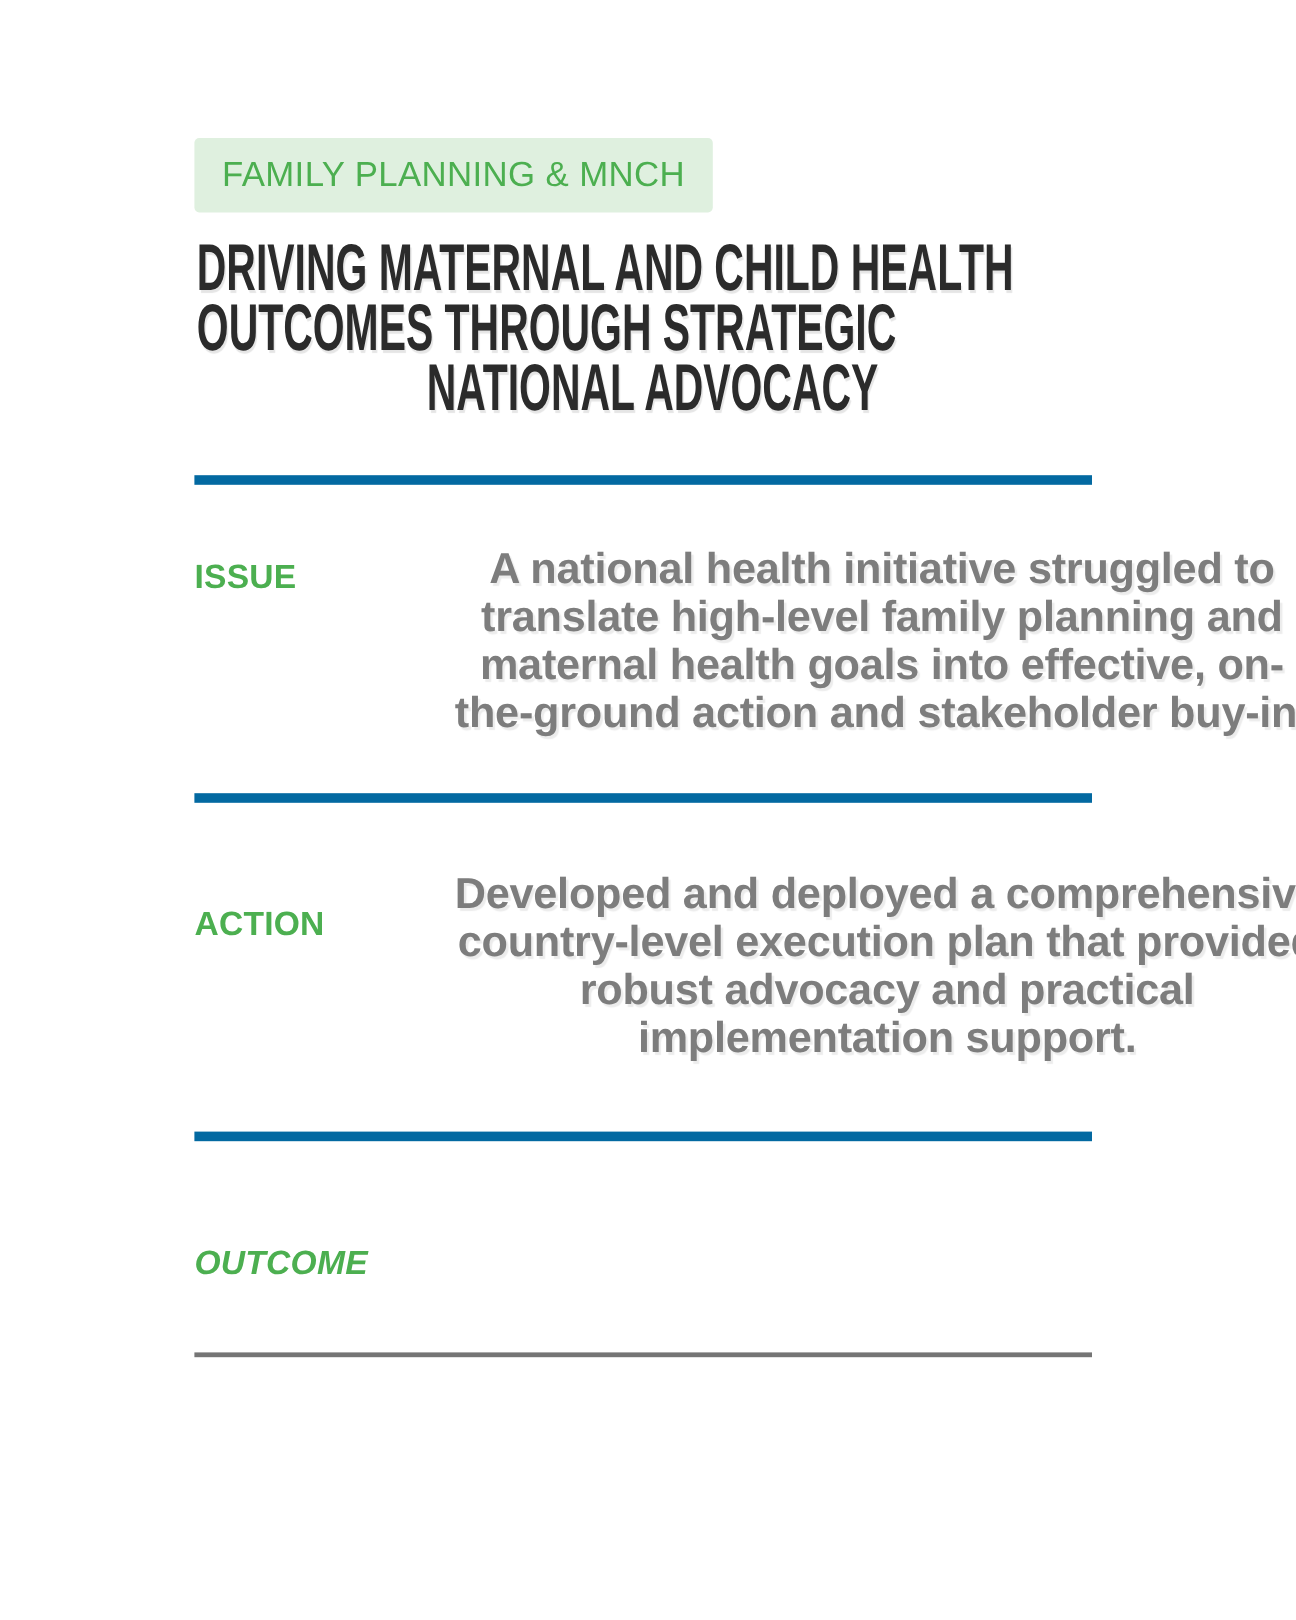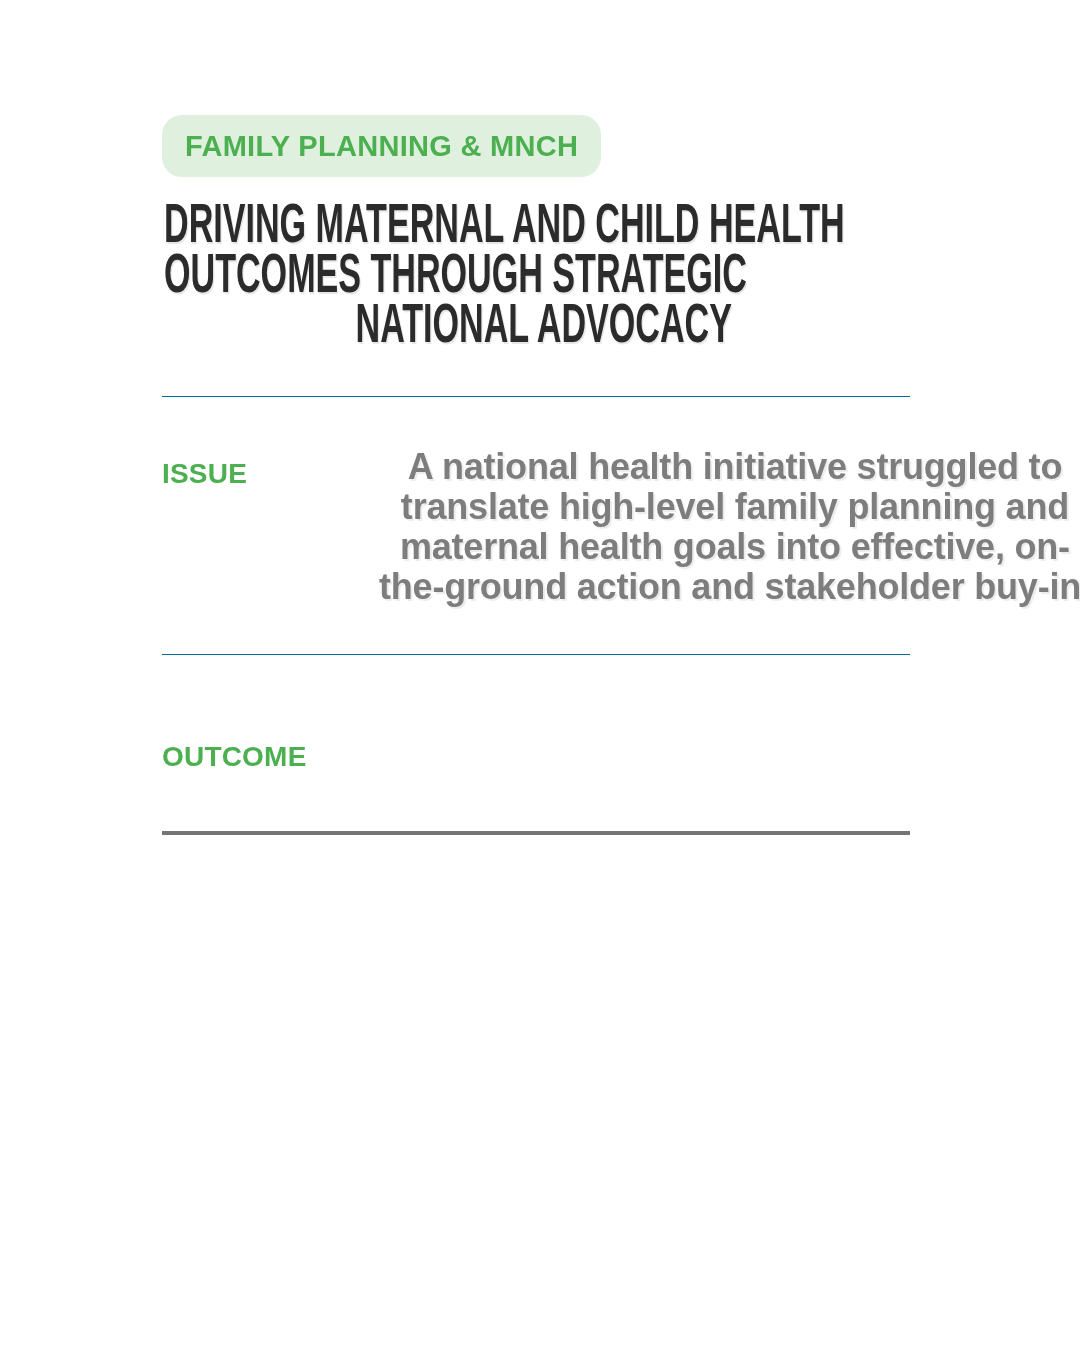--- a/index.html
+++ b/index.html
@@ -13,25 +13,25 @@
     padding: 115px 0 0 162px;
     width: 1080px;
   }
 
   
   .badge {
     display: inline-block;
     background: #dff0df;
     color: #4caf50;
     font-size: 29px;
-    font-weight: bold;
+    font-weight: normal;
     line-height: 62px;
     height: 62px;
     padding: 0 23px;
-    border-radius: 20px;
+    border-radius: 4px;
     letter-spacing: 0.3px;
   }
 
   
   .heading {
     margin: 21px 0 48px 2px;
     color: #2b2b2b;
     font-size: 55px;
     font-weight: bold;
     line-height: 50px;
@@ -43,21 +43,21 @@
     white-space: nowrap;
     transform: scaleX(0.62);
     transform-origin: left center;
   }
 
   
   .sections { width: 748px; }
   .section {
     display: grid;
     grid-template-columns: 217px 1fr;
-    border-top: 1px solid #0369a1;
+    border-top: 8px solid #0369a1;
   }
   .section-label {
     color: #4caf50;
     font-size: 28px;
     font-weight: bold;
     line-height: 34px;
     letter-spacing: 0.2px;
   }
   .section-body {
     color: #7d7d7d;
@@ -69,21 +69,21 @@
     text-shadow: 2px 2px 1px rgba(0,0,0,0.08);
     overflow: visible;
     text-align: center;
   }
   .divider-bottom { border-top: 4px solid #757575; width: 748px; }
 
   .section.s1 { padding: 50px 0 47px 0; }
   .section.s1 .section-label { margin-top: 10px; }
   .section.s2 { padding: 56px 0 58px 0; }
   .section.s2 .section-label { margin-top: 28px; }
-  .section.s3 { padding: 60px 0 57px 0; }
+  .section.s3 { padding: 60px 0 57px 0; font-style: italic; }
   .section.s3 .section-label { margin-top: 25px; }
 </style>
 </head>
 <body>
 
 <div class="page">
 
   <div class="badge">FAMILY PLANNING &amp; MNCH</div>
 
   <h1 class="heading">
@@ -95,20 +95,27 @@
   <div class="sections">
 
     <div class="section s1">
       <div class="section-label">ISSUE</div>
       <div class="section-body">A national health initiative struggled to
 translate high-level family planning and
 maternal health goals into effective, on-
 the-ground action and stakeholder buy-in.</div>
     </div>
 
+    <div class="section s2">
+      <div class="section-label">ACTION</div>
+      <div class="section-body">Developed and deployed a comprehensive
+country-level execution plan that provided
+robust advocacy and practical
+implementation support.</div>
+    </div>
 
     <div class="section s3">
       <div class="section-label">OUTCOME</div>
     </div>
 
     <div class="divider-bottom"></div>
 
   </div>
 
 </div>

